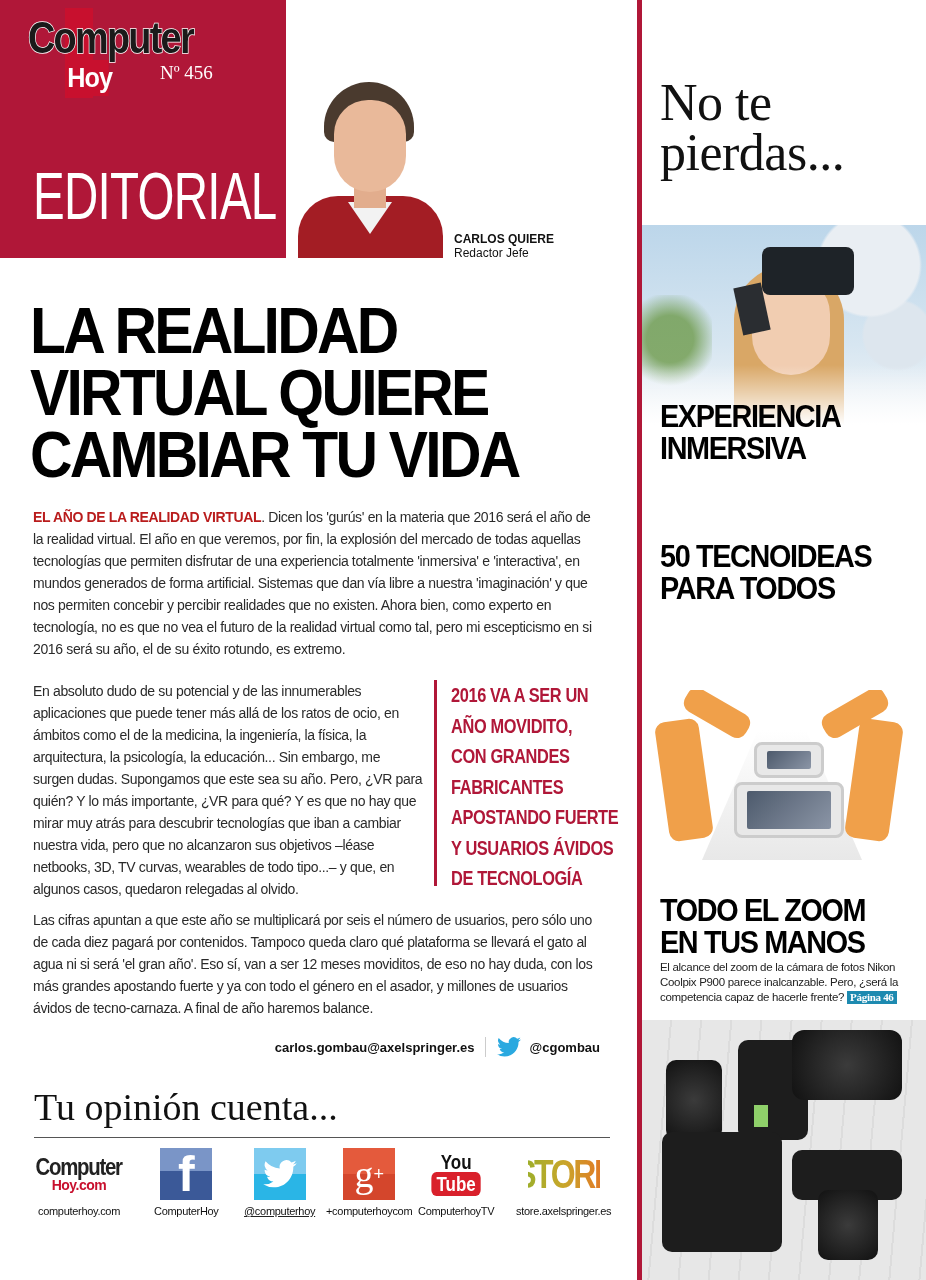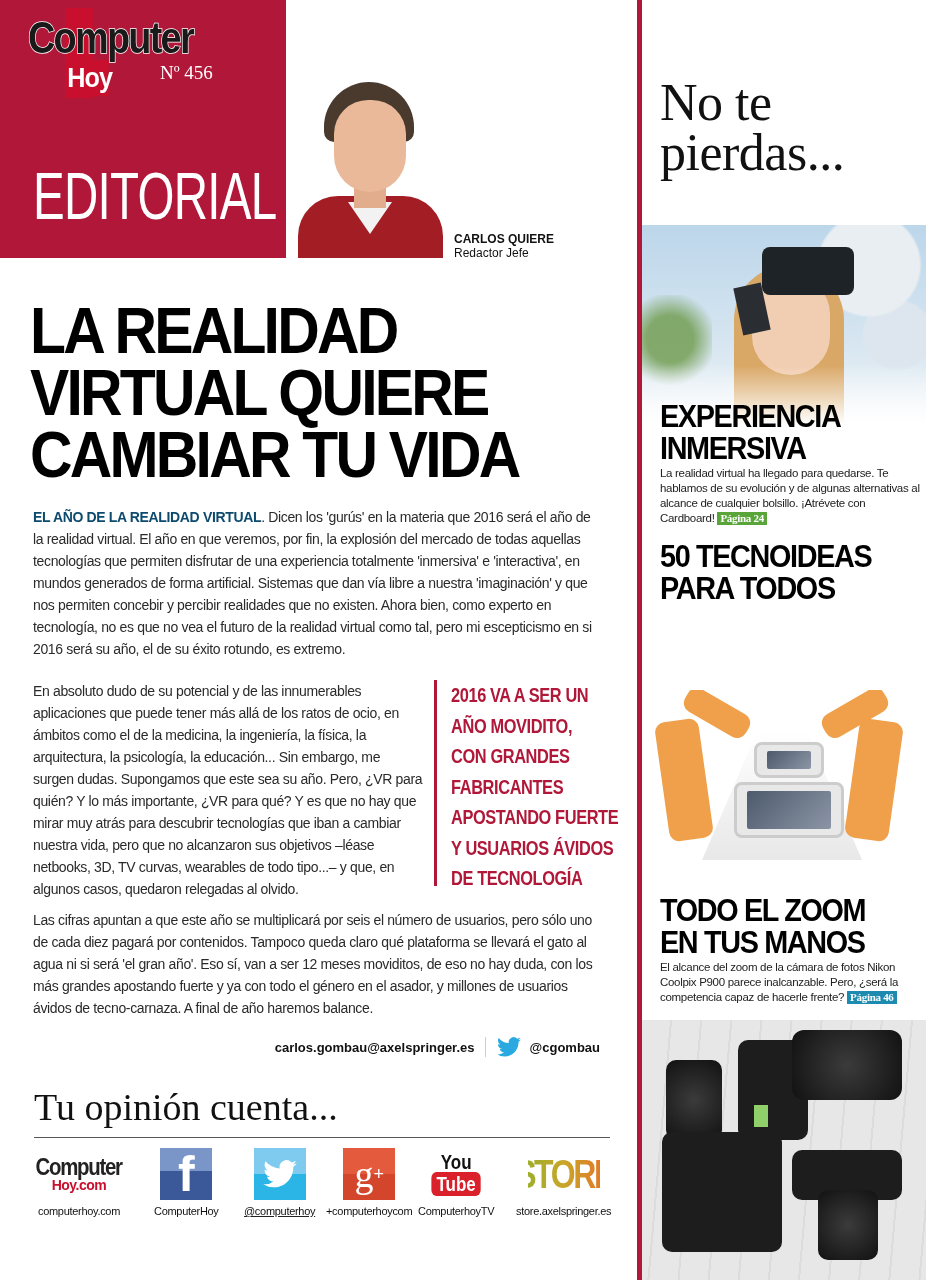--- a/index.html
+++ b/index.html
@@ -23,21 +23,21 @@
   .author-photo .shirt { position: absolute; left: 0; top: 118px; width: 145px; height: 70px; background: #a31d24; border-radius: 40px 40px 0 0; }
   .author-photo .tee { position: absolute; left: 50px; top: 124px; width: 44px; height: 32px; background: #f2f2f2; clip-path: polygon(0 0, 100% 0, 50% 100%); }
   .author-name { position: absolute; left: 454px; top: 232px; font: bold 12px/1.2 "Liberation Sans", sans-serif; color: #111; }
   .author-role { position: absolute; left: 454px; top: 246px; font: 12px/1.2 "Liberation Sans", sans-serif; color: #111; }
 
   
   .headline { position: absolute; left: 30px; top: 300px; width: 600px; font: bold 64px/62px "Liberation Sans", sans-serif; color: #000; letter-spacing: -3px; transform: scaleX(0.92); transform-origin: left; }
 
   
   .para { position: absolute; left: 33px; font: 14px/22px "Liberation Sans", sans-serif; color: #2a2a2a; letter-spacing: -0.35px; }
-  .para b { color: #0c4a6e; }
+  .para b { color: #b91c1c; }
   .p1 { top: 506px; width: 570px; }
   .p2 { top: 680px; width: 390px; }
   .p3 { top: 909px; width: 570px; }
 
   .pullquote { position: absolute; left: 434px; top: 680px; width: 180px; height: 206px; border-left: 3px solid #b01738; padding-left: 14px; font: bold 21px/30.5px "Liberation Sans", sans-serif; color: #b01738; letter-spacing: -0.5px; }
   .pullquote span { display: inline-block; transform: scaleX(0.78); transform-origin: left; white-space: nowrap; }
 
   .contact { position: absolute; left: 270px; top: 1036px; width: 330px; height: 22px; display: flex; align-items: center; justify-content: flex-end; font: bold 13px/1 "Liberation Sans", sans-serif; color: #111; }
   .contact .sep { width: 1px; height: 20px; background: #ccc; margin: 0 10px; }
   .contact .tw-bird { width: 26px; height: 20px; margin-right: 8px; }
@@ -190,21 +190,20 @@
 <div class="side-img img-vr">
   <div class="trees"></div>
   <div class="hair"></div>
   <div class="face"></div>
   <div class="strap"></div>
   <div class="headset"></div>
   <div class="fade"></div>
 </div>
 <div class="side-block" style="top:400px;">
   <div class="side-head"><span>EXPERIENCIA</span><br><span>INMERSIVA</span></div>
-  <div class="side-text"><span>La realidad virtual ha llegado para quedarse. Te hablamos de su evolución y de algunas alternativas al alcance de cualquier bolsillo. ¡Atrévete con Cardboard! </span><span class="pg pg-green">Página 24</span></div>
 </div>
 
 <div class="side-block" style="top:540px;">
   <div class="side-head"><span>50 TECNOIDEAS</span><br><span>PARA TODOS</span></div>
 </div>
 
 <div class="side-img img-robots">
   <div class="belt"></div>
   <div class="robot" style="left:20px; top:30px; width:44px; height:120px; transform:rotate(-8deg);"></div>
   <div class="robot" style="left:40px; top:10px; width:70px; height:26px; transform:rotate(30deg);"></div>

